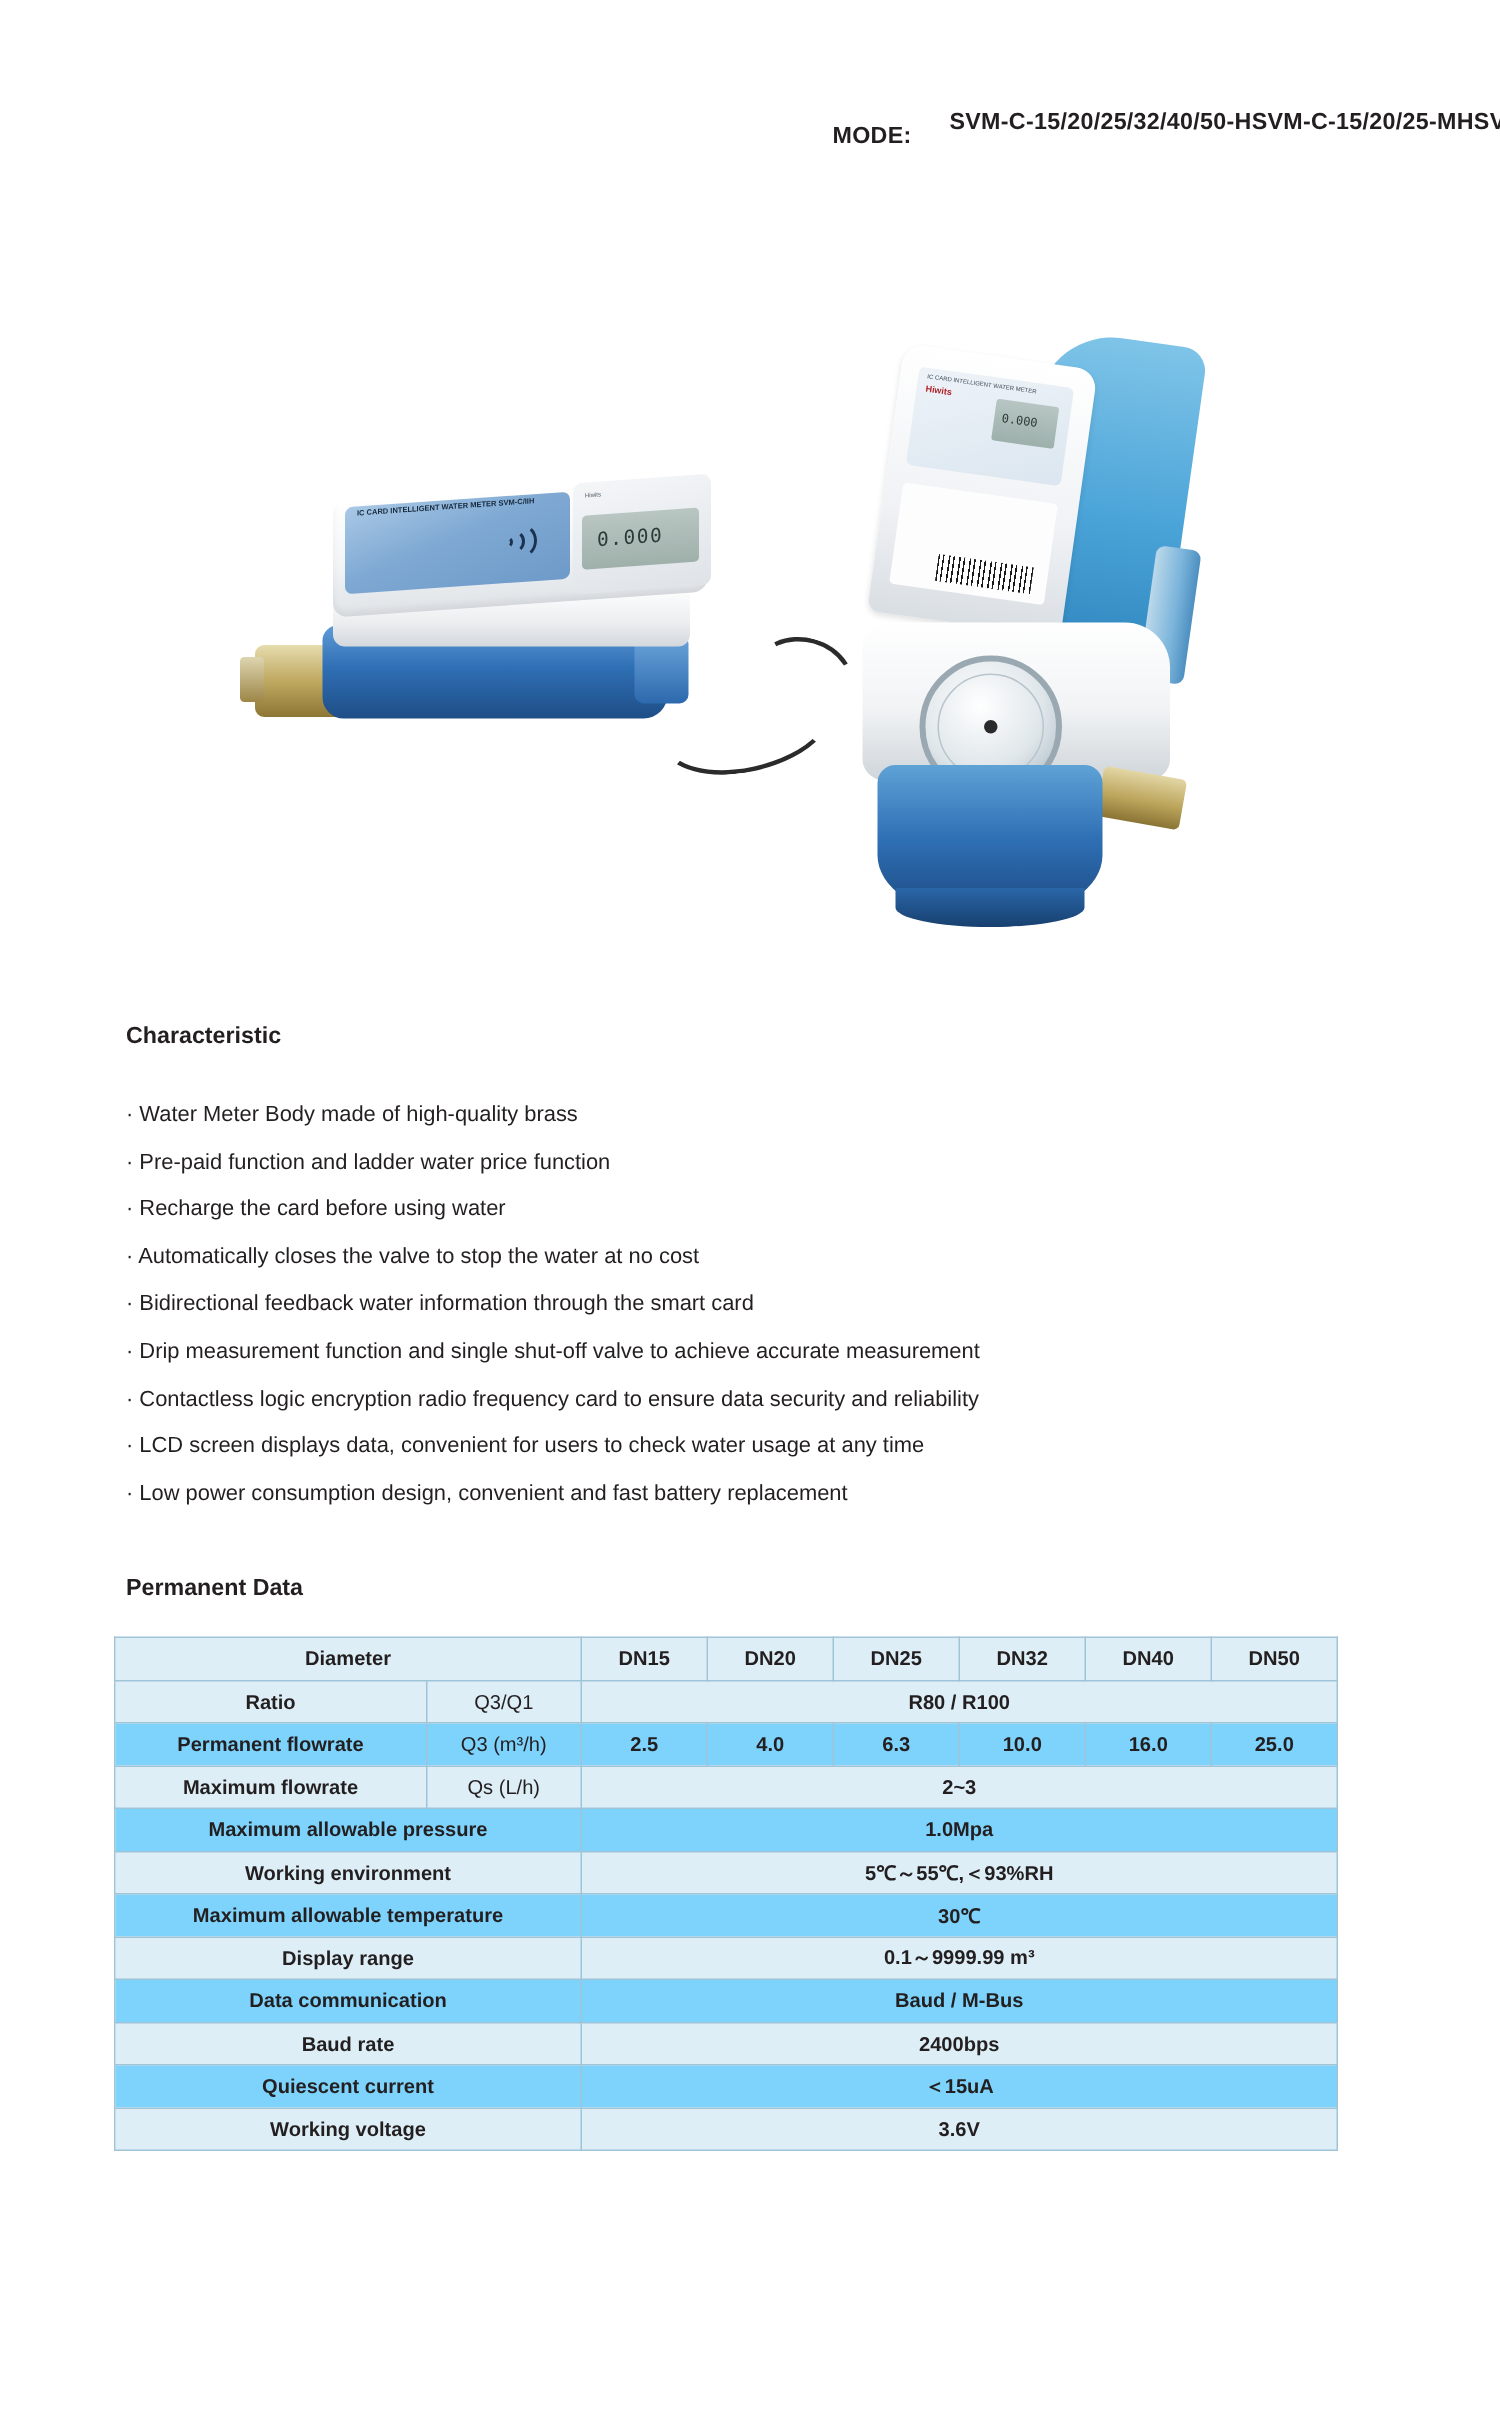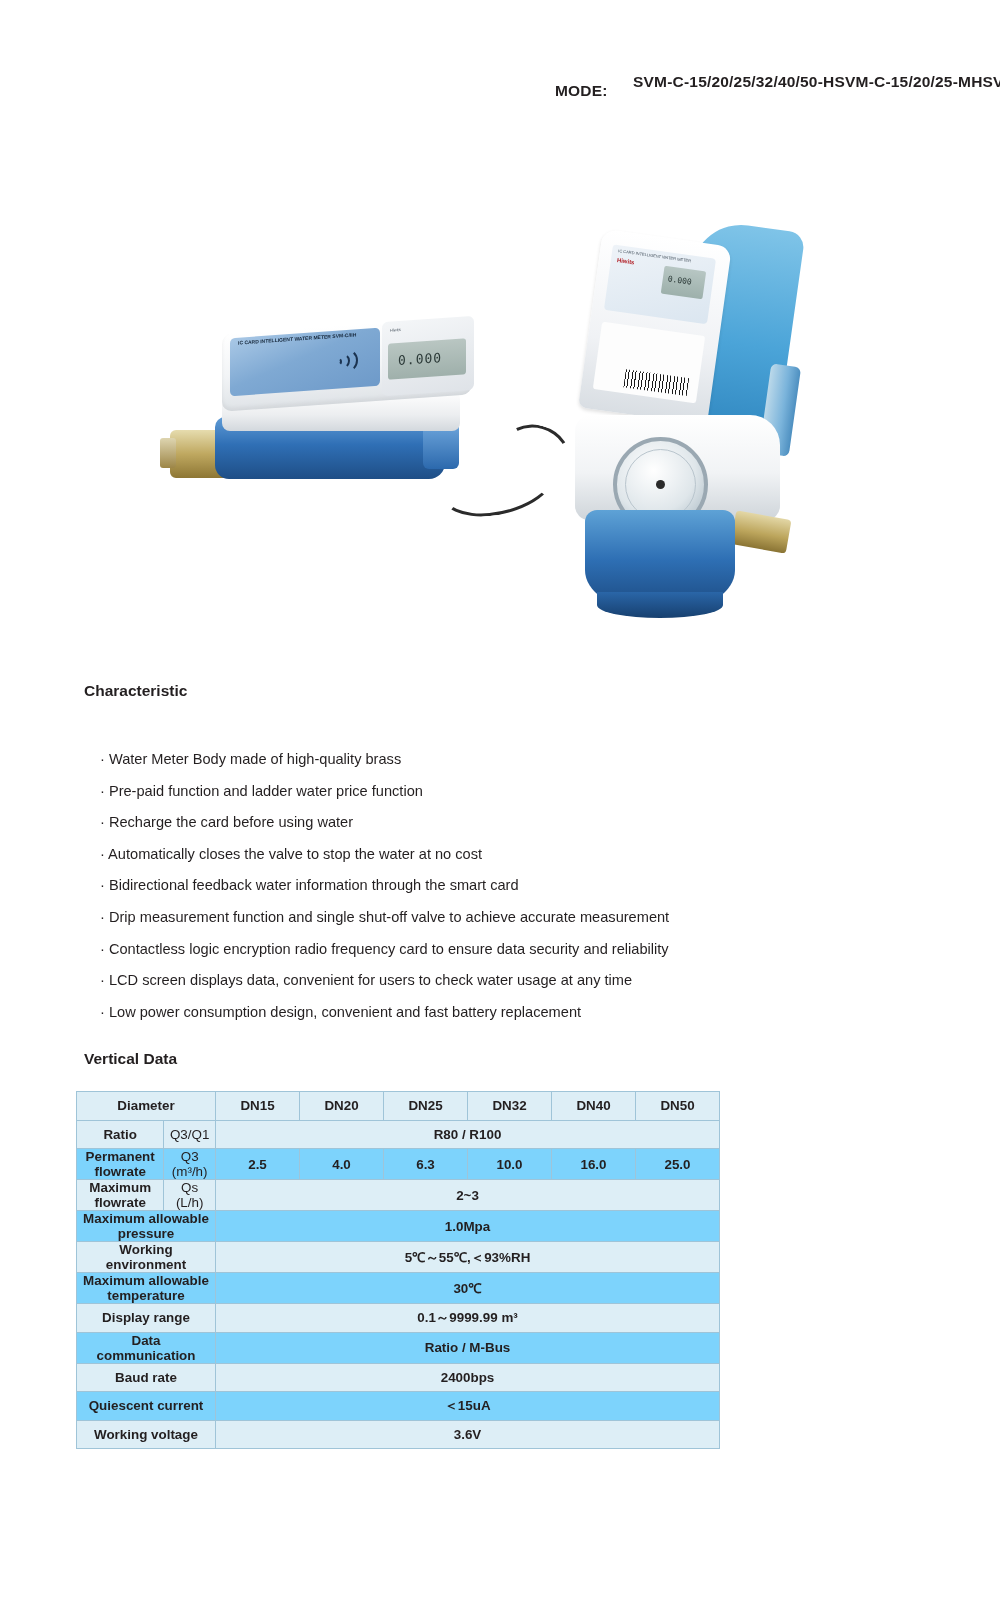--- a/index.html
+++ b/index.html
@@ -400,32 +400,32 @@
     width: 800px;
   }
   .char-list li {
     list-style: none;
     font-size: 14.6px;
     line-height: 31.6px;
     color: #231f20;
     white-space: nowrap;
   }
   .char-list {
-    margin: 16px;
+    margin: 0;
     padding: 0;
   }
 
   
   #technical-title { left: 84px; top: 1050px; }
 
   .tech-table {
     position: absolute;
     left: 76px;
     top: 1091px;
-    width: 644px;
+    width: 816px;
     border-collapse: collapse;
     font-size: 13.4px;
   }
   .tech-table td {
     border: 1px solid #9fc4d8;
     text-align: center;
     height: 28.5px;
     padding: 0 4px;
     color: #231f20;
   }
@@ -514,21 +514,21 @@
   <li>· Pre-paid function and ladder water price function</li>
   <li>· Recharge the card before using water</li>
   <li>· Automatically closes the valve to stop the water at no cost</li>
   <li>· Bidirectional feedback water information through the smart card</li>
   <li>· Drip measurement function and single shut-off valve to achieve accurate measurement</li>
   <li>· Contactless logic encryption radio frequency card to ensure data security and reliability</li>
   <li>· LCD screen displays data, convenient for users to check water usage at any time</li>
   <li>· Low power consumption design, convenient and fast battery replacement</li>
 </ul>
 
-<div class="section-title" id="technical-title">Vertical Data</div>
+<div class="section-title" id="technical-title">Permanent Data</div>
 
 <table class="tech-table">
   <tbody>
 
     <tr class="shaded">
       <td class="label" colspan="2">Diameter</td>
       <td class="dn">DN15</td>
       <td class="dn">DN20</td>
       <td class="dn">DN25</td>
       <td class="dn">DN32</td>
@@ -574,21 +574,21 @@
       <td class="val" colspan="6">30℃</td>
     </tr>
 
     <tr class="shaded">
       <td class="wide-label" colspan="2">Display range</td>
       <td class="val" colspan="6">0.1～9999.99 m³</td>
     </tr>
 
     <tr class="plain">
       <td class="wide-label" colspan="2">Data communication</td>
-      <td class="val" colspan="6">Ratio / M-Bus</td>
+      <td class="val" colspan="6">Baud / M-Bus</td>
     </tr>
 
     <tr class="shaded">
       <td class="wide-label" colspan="2">Baud rate</td>
       <td class="val" colspan="6">2400bps</td>
     </tr>
 
     <tr class="plain">
       <td class="wide-label" colspan="2">Quiescent current</td>
       <td class="val" colspan="6">＜15uA</td>

